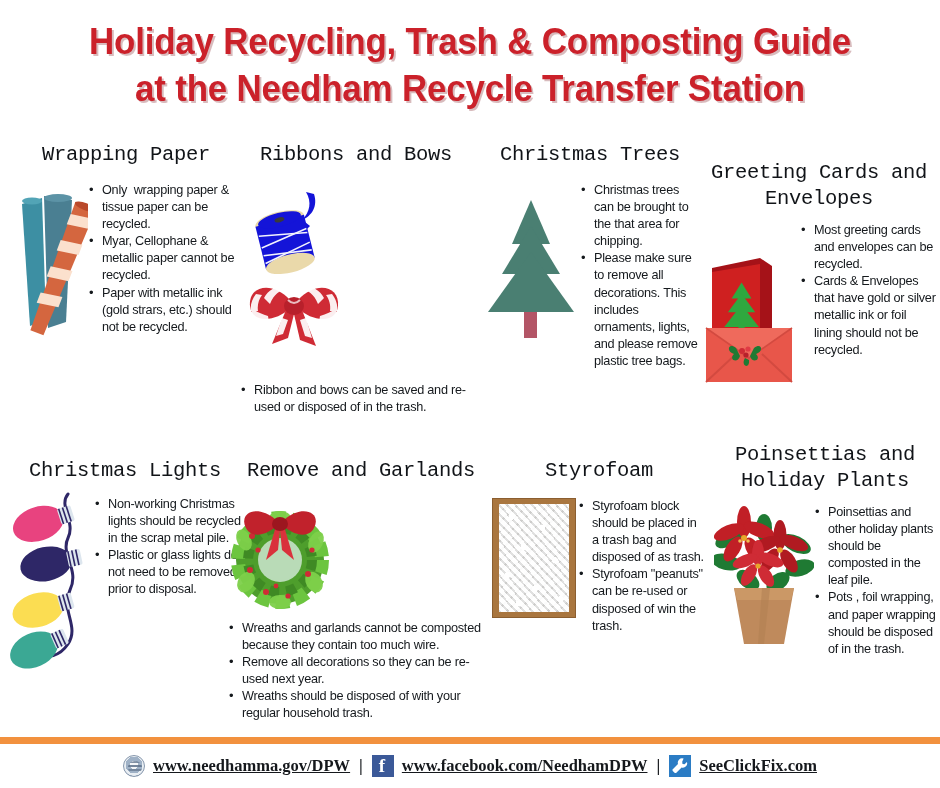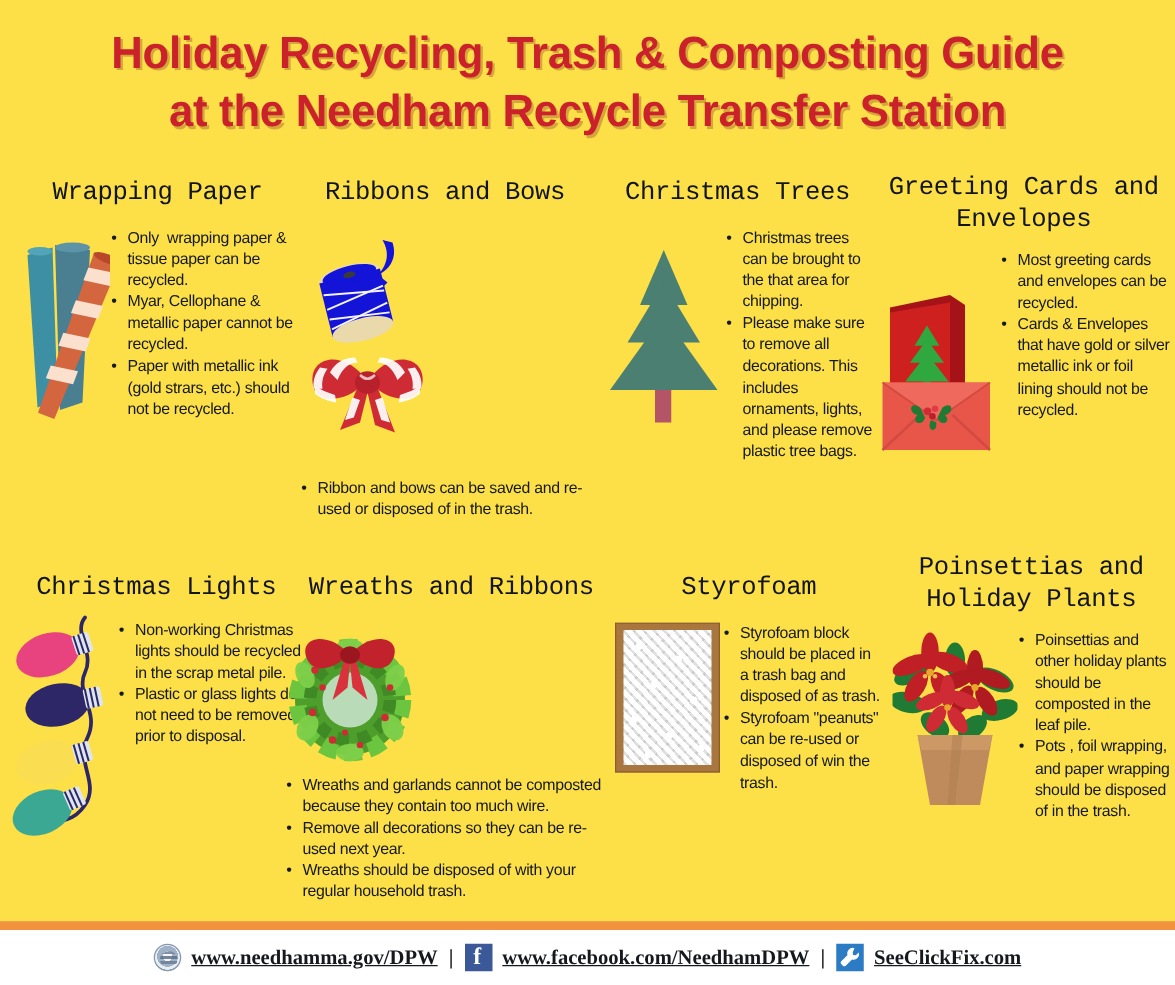--- a/index.html
+++ b/index.html
@@ -8,21 +8,21 @@
   body {
     font-family: "Liberation Sans", sans-serif;
     background: #b9dbb7;
     overflow: hidden;
     position: relative;
   }
   #poster {
     position: relative;
     width: 940px;
     height: 788px;
-    background: #fde047;
+    background: #ffffff;
   }
 
   
   .title-block {
     position: absolute;
     top: 18px; left: 0; width: 940px;
     text-align: center;
   }
   .title-line {
     font-family: "Liberation Sans Narrow", "Liberation Sans", sans-serif;
@@ -326,21 +326,21 @@
             <rect x="42" y="130" width="13" height="26" fill="#b35566"></rect>
           </svg>
         </div>
         <ul class="bullets">
           <li>Christmas trees can be brought to the that area for chipping.</li>
           <li>Please make sure to remove all decorations. This includes ornaments, lights, and please remove plastic tree bags.</li>
         </ul>
       </div>
     </div>
 
-    <div class="section" style="left:702px; top:0; width:234px;">
+    <div class="section" style="left:702px; top:22px; width:234px;">
       <div class="sec-head">Greeting Cards and Envelopes</div>
       <div class="sec-body" style="margin-top:10px;">
         <div class="art cards-art">
           <svg width="98" height="175" viewBox="0 0 98 175">
 
             <path d="M10 46 L58 36 L70 44 L70 130 L10 138 Z" fill="#a51218"></path>
 
             <path d="M10 50 L58 42 L58 132 L10 140 Z" fill="#cf2020"></path>
 
             <g fill="#2fa83f" transform="translate(16,58) scale(0.62)">
@@ -424,21 +424,21 @@
           </svg>
         </div>
         <ul class="bullets" style="margin-top:4px;">
           <li>Non-working Christmas lights should be recycled in the scrap metal pile.</li>
           <li>Plastic or glass lights do not need to be removed prior to disposal.</li>
         </ul>
       </div>
     </div>
 
     <div class="section" style="left:228px; top:320px; width:266px;">
-      <div class="sec-head">Wreaths and Ribbons</div>
+      <div class="sec-head">Remove and Garlands</div>
       <div class="sec-body" style="margin-top:14px;flex-direction:column;">
         <div class="art wreath-art">
           <svg width="104" height="130" viewBox="0 0 104 130">
 
             <g>
               <circle cx="52" cy="62" r="44" fill="#4e9e2c"></circle>
               <circle cx="52" cy="62" r="42" fill="none" stroke="#6cc53f" stroke-width="14" stroke-dasharray="13 6"></circle>
               <circle cx="52" cy="62" r="32" fill="none" stroke="#3f8a24" stroke-width="10" stroke-dasharray="10 7"></circle>
               <circle cx="52" cy="62" r="22" fill="#b9dbb7"></circle>
 

